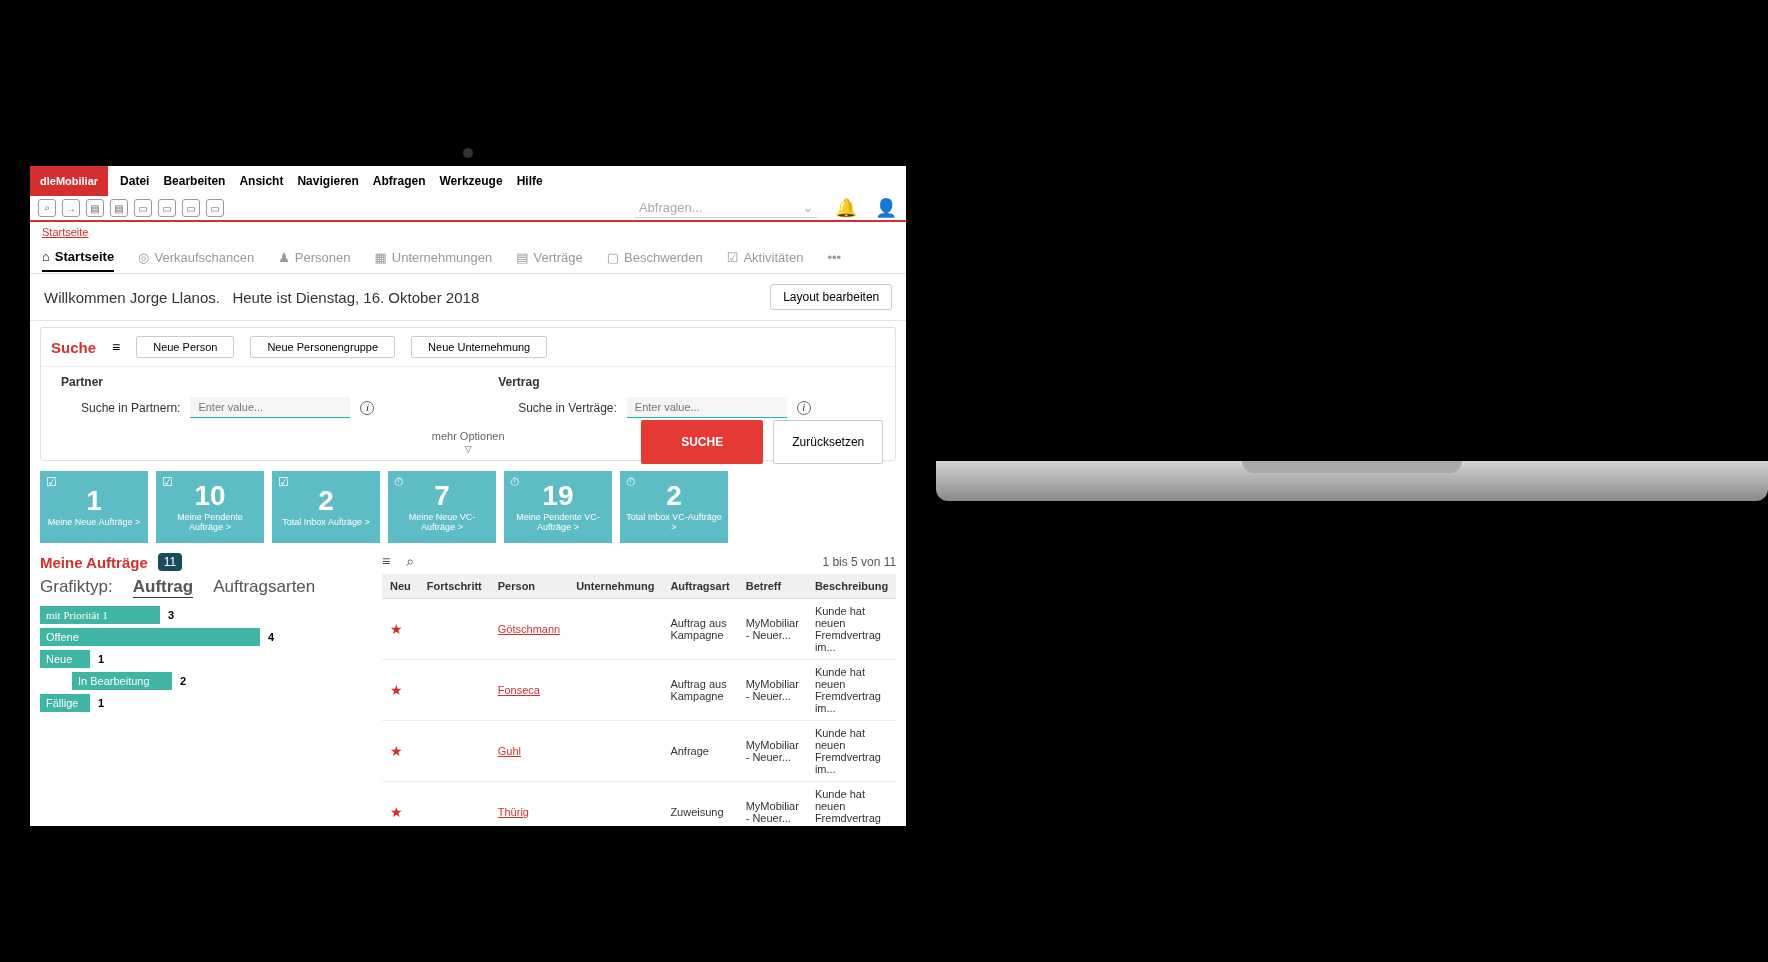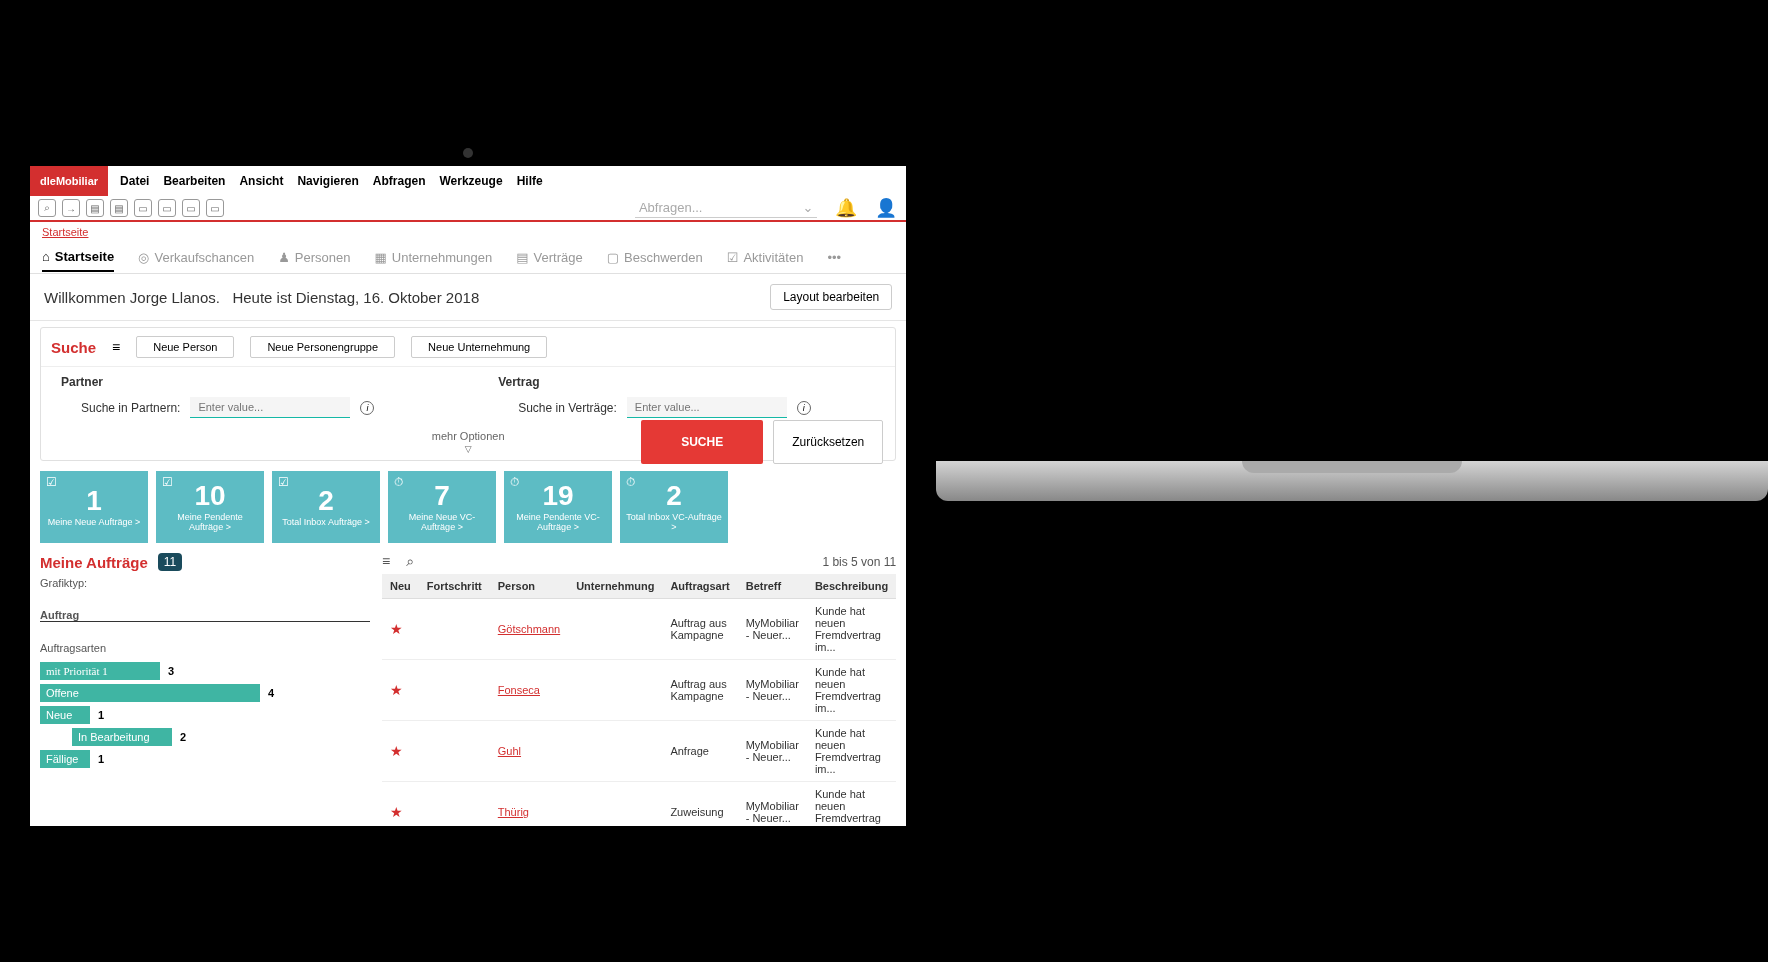--- a/index.html
+++ b/index.html
@@ -68,21 +68,21 @@
 
 
 .main-area { display: flex; padding: 6px 10px; gap: 12px; }
 .left-col { width: 330px; }
 .right-col { flex: 1; }
 
 .section-header { display: flex; align-items: center; gap: 10px; margin-bottom: 6px; }
 .section-title { color: #d32f2f; font-weight: bold; font-size: 15px; }
 .badge { background: #1a4b5c; color: #fff; font-size: 12px; padding: 2px 6px; border-radius: 4px; }
 
-.grafiktyp-row { font-size: 11px; color: #555; display: flex; gap: 20px; margin-bottom: 8px; flex-direction: column; }
+.grafiktyp-row { font-size: 17px; color: #555; display: flex; gap: 20px; margin-bottom: 8px; }
 .grafiktyp-row .active { font-weight: bold; border-bottom: 1px solid #333; }
 
 .bar-row { display: flex; align-items: center; gap: 8px; margin-bottom: 4px; font-size: 11px; }
 .bar { background: #3fb5a3; color: #fff; padding: 2px 6px; height: 18px; display: flex; align-items: center; font-size: 11px; }
 .bar-count { font-weight: bold; }
 
 
 .table-toolbar { display: flex; justify-content: space-between; align-items: center; margin-bottom: 4px; }
 .table-icons { display: flex; gap: 16px; font-size: 14px; color: #555; }
 .table-range { font-size: 12px; color: #555; }

